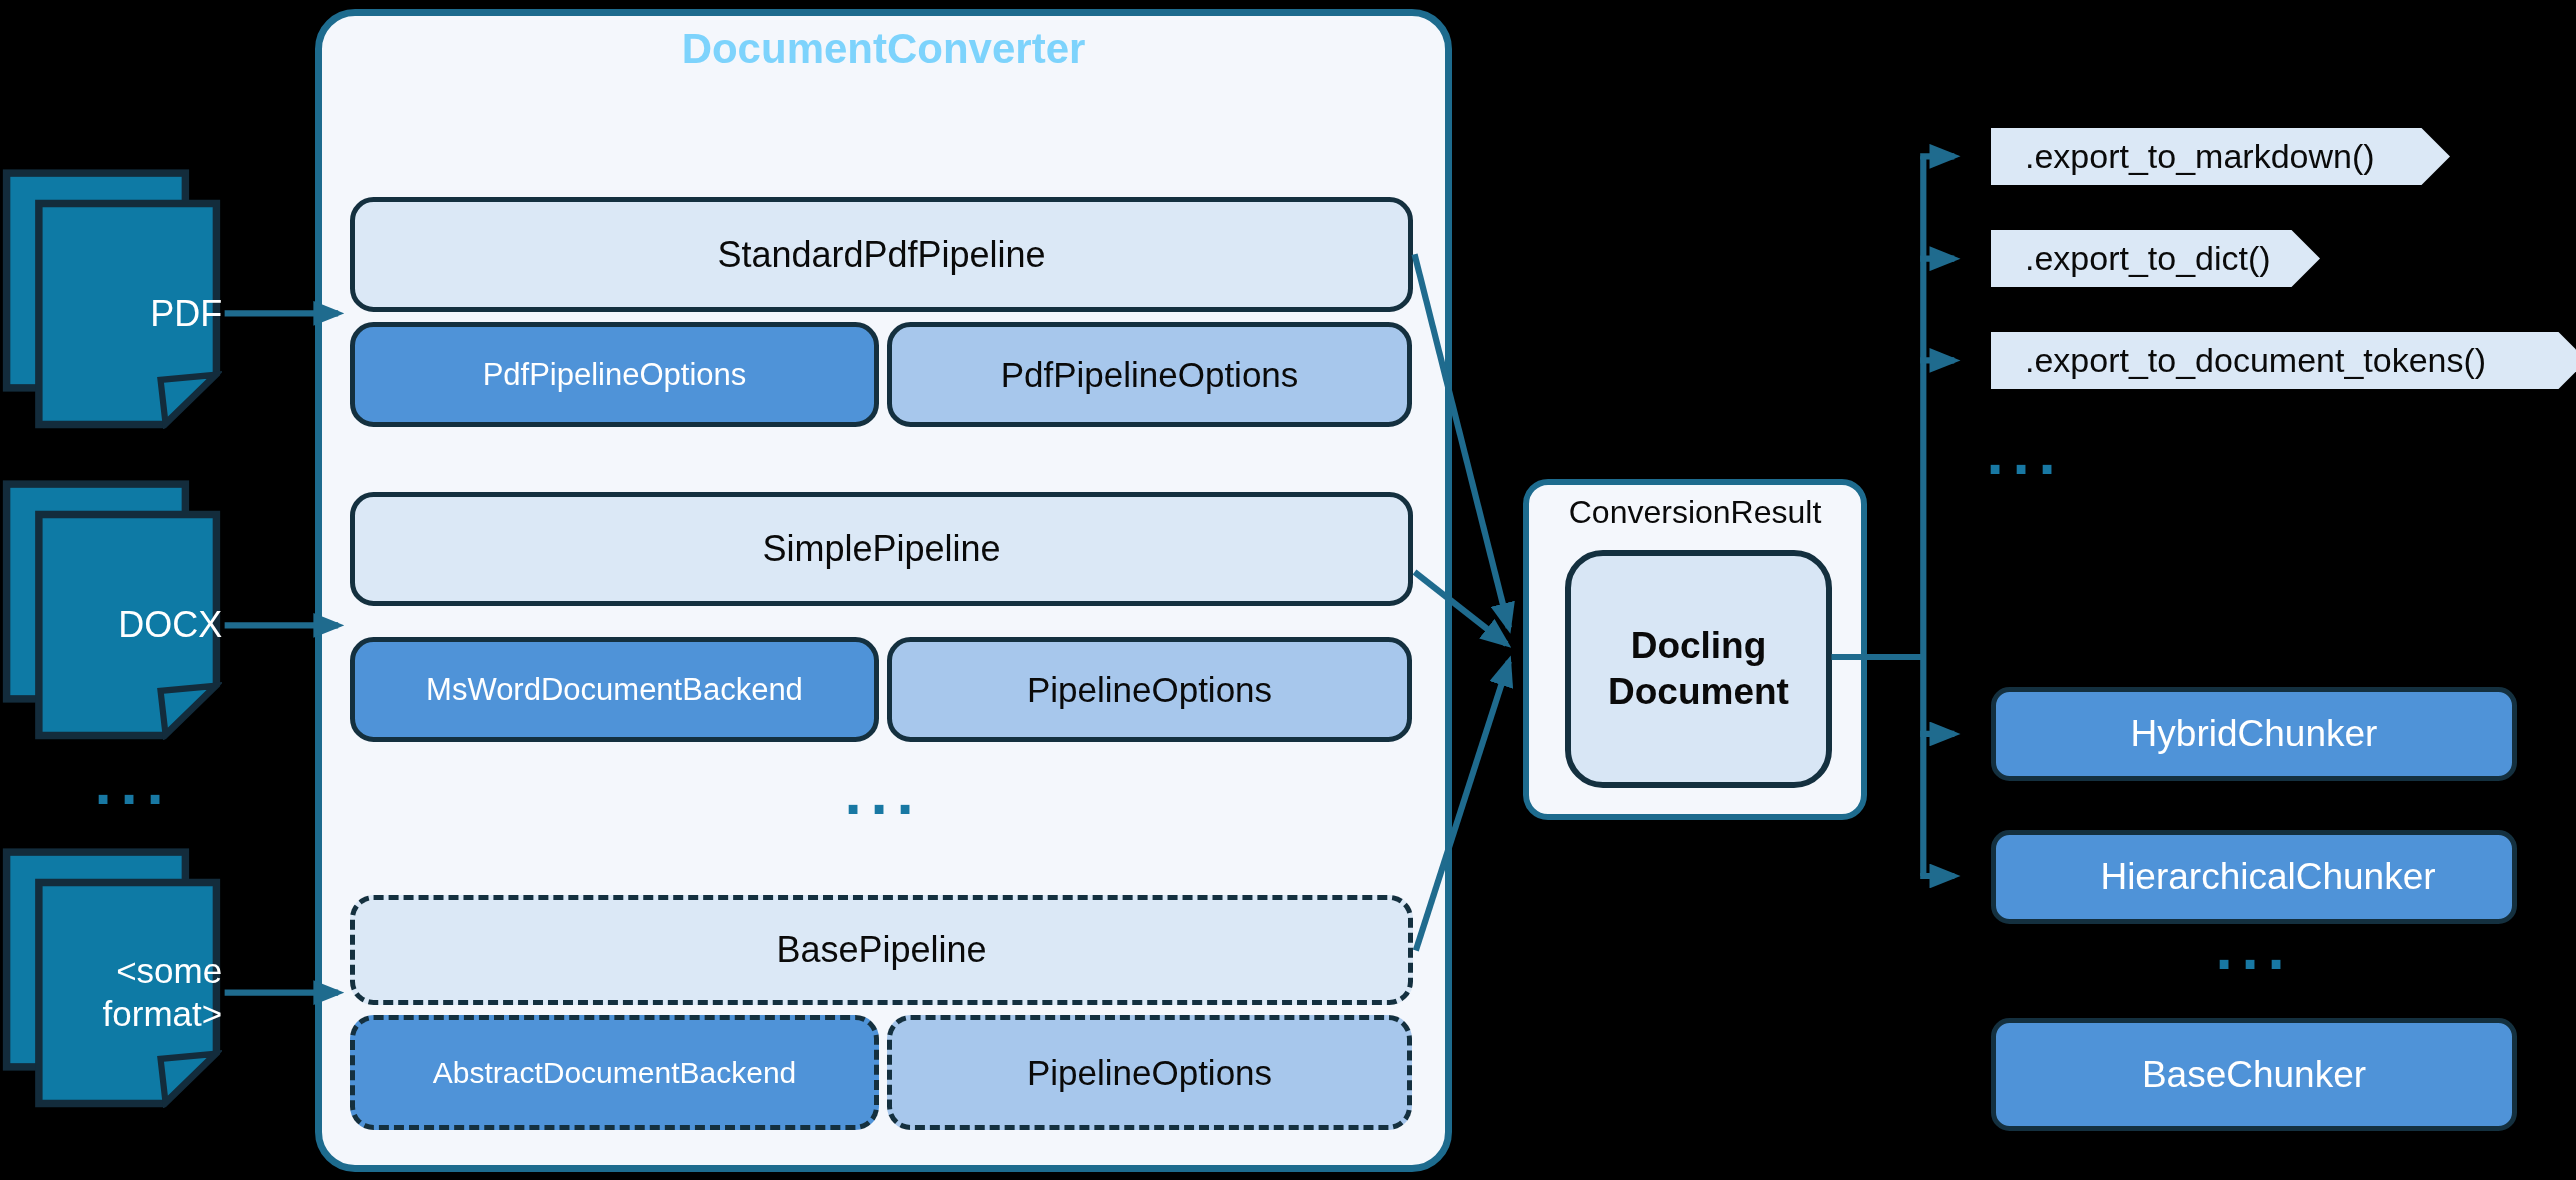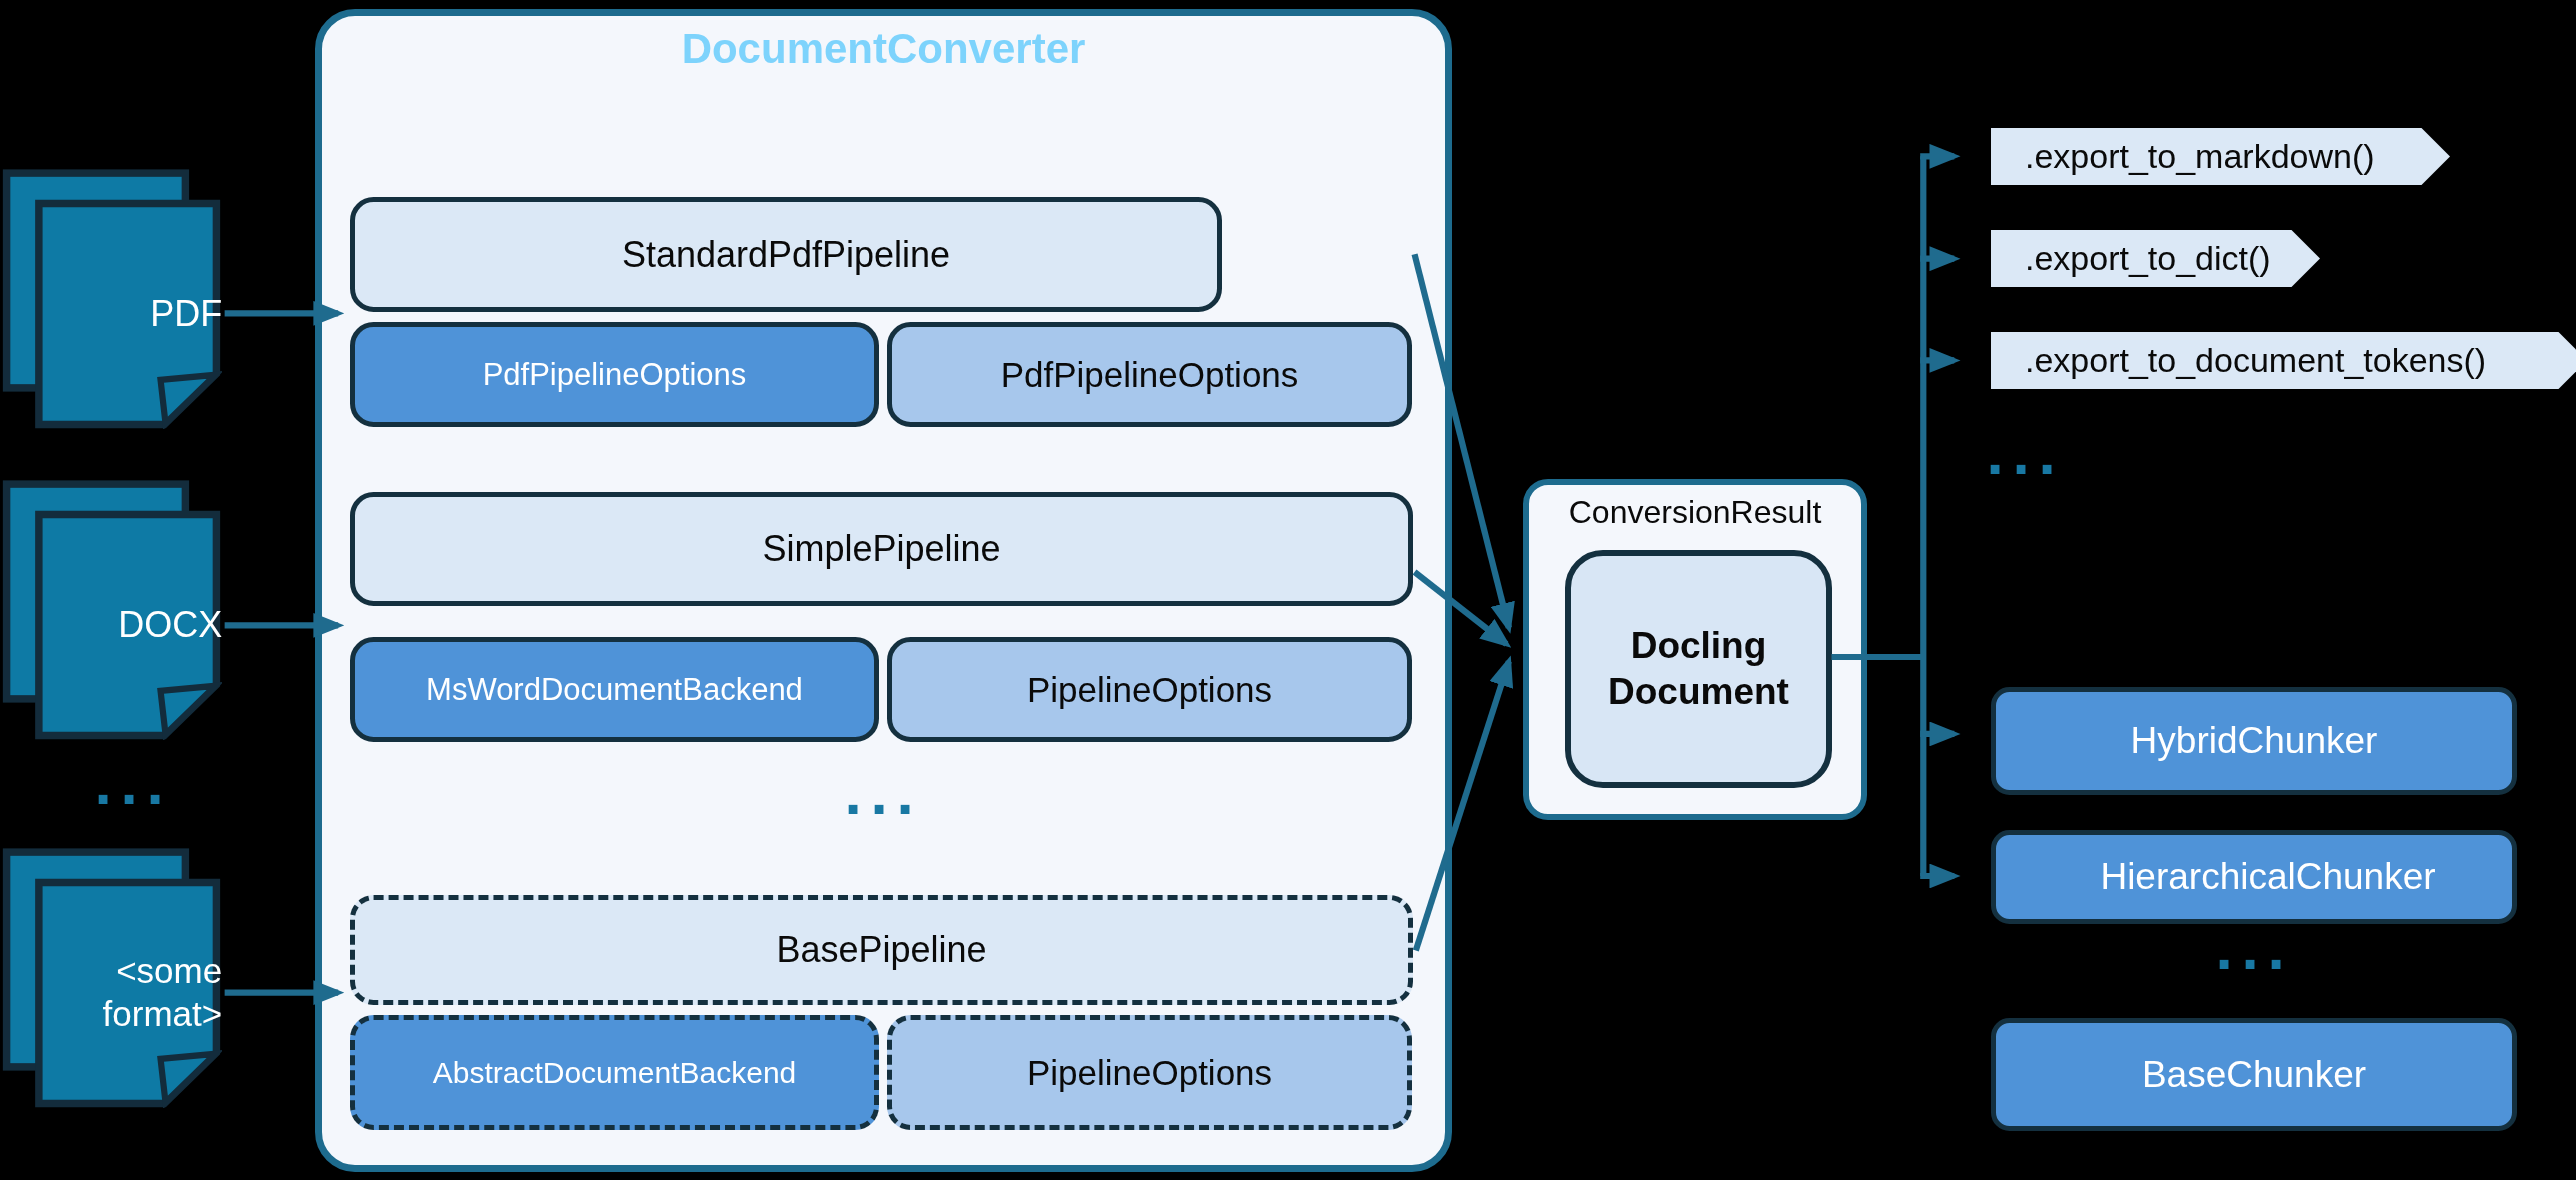--- a/index.html
+++ b/index.html
@@ -76,21 +76,21 @@
       <rect x="9" y="8" width="288" height="346" fill="#0e7aa5" stroke="#132c3c" stroke-width="12"></rect>
       <path d="M61,57 H347 V331 L263,413 H61 Z" fill="#0e7aa5" stroke="#132c3c" stroke-width="12"></path>
       <path d="M345,333 L265,411 L257,341 Z" fill="#0e7aa5" stroke="#132c3c" stroke-width="10"></path>
     </svg>
     <div class="doc-label two">&lt;some format&gt;</div>
   </div>
 
   <div class="container"></div>
   <div class="container-title">DocumentConverter</div>
 
-  <div class="pl-box" style="left:350px;top:197px;width:872px;height:115px;">StandardPdfPipeline</div>
+  <div class="pl-box" style="left:350px;top:197px;width:1063px;height:115px;">StandardPdfPipeline</div>
   <div class="be-box" style="left:350px;top:322px;width:529px;height:105px;">PdfPipelineOptions</div>
   <div class="opt-box" style="left:887px;top:322px;width:525px;height:105px;">PdfPipelineOptions</div>
 
   <div class="pl-box" style="left:350px;top:492px;width:1063px;height:114px;">SimplePipeline</div>
   <div class="be-box" style="left:350px;top:637px;width:529px;height:105px;">MsWordDocumentBackend</div>
   <div class="opt-box" style="left:887px;top:637px;width:525px;height:105px;">PipelineOptions</div>
 
   <div class="dots" style="left:831px;top:762px;">...</div>
 
   <div class="pl-box dashed" style="left:350px;top:895px;width:1063px;height:110px;">BasePipeline</div>
@@ -99,21 +99,21 @@
 
   <div class="result-box"></div>
   <div class="result-label">ConversionResult</div>
   <div class="docling">Docling Document</div>
 
   <div class="banner" style="top:128px;width:459px;">.export_to_markdown()</div>
   <div class="banner" style="top:230px;width:329px;">.export_to_dict()</div>
   <div class="banner" style="top:332px;width:596px;">.export_to_document_tokens()</div>
   <div class="dots" style="left:1973px;top:422px;">...</div>
 
-  <div class="chunk" style="top:687px;height:108px;">HybridChunker</div>
+  <div class="chunk" style="top:687px;height:94px;">HybridChunker</div>
   <div class="chunk" style="top:830px;height:94px;padding-left:28px;">HierarchicalChunker</div>
   <div class="dots" style="left:2202px;top:917px;">...</div>
   <div class="chunk dashed" style="top:1018px;height:113px;">BaseChunker</div>
 
   <svg id="wires" xmlns="http://www.w3.org/2000/svg" viewBox="0 0 4152 1902" width="2576" height="1180">
     <defs>
       <marker id="ah" markerUnits="strokeWidth" markerWidth="5" markerHeight="4" refX="4" refY="2" orient="auto">
         <path d="M0,0 L5,2 L0,4 Z" fill="#1f6b8e"></path>
       </marker>
     </defs>

